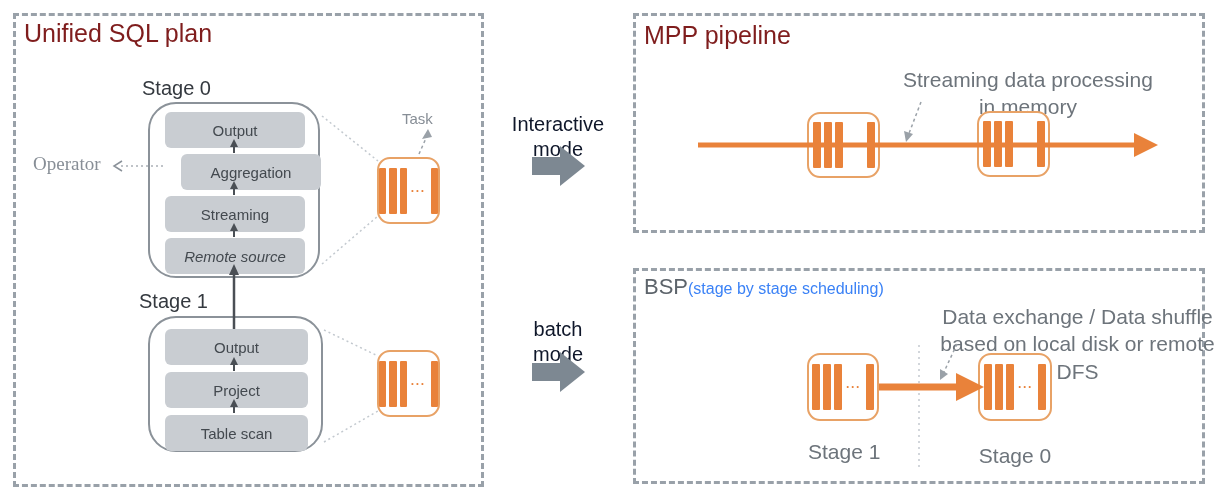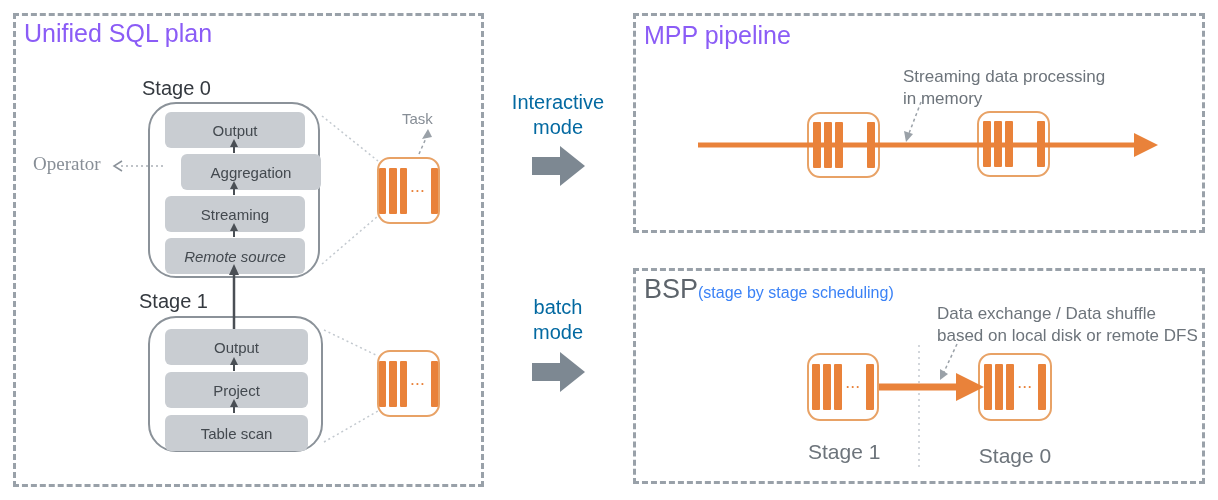--- a/index.html
+++ b/index.html
@@ -1,41 +1,41 @@
 <!DOCTYPE html>
 <html><head>
 <meta charset="utf-8">
 <style>
   html,body { margin:0; padding:0; background:#ffffff; }
   body { font-family:"Liberation Sans","DejaVu Sans",sans-serif; }
   #stage-area { position:relative; width:1218px; height:500px; background:#ffffff; overflow:hidden; }
 
   .panel { position:absolute; border:3px dashed #99a1a9; background:#ffffff; box-sizing:border-box; }
-  .panel-title { position:absolute; font-size:25px; color:#8b5cf6; white-space:nowrap; }
+  .panel-title { position:absolute; font-size:25px; color:#7f1d1d; white-space:nowrap; }
 
   .stage-header { position:absolute; font-size:20px; color:#34393f; white-space:nowrap; }
   .stage-rect { position:absolute; border:2px solid #8b9299; border-radius:28px; background:#ffffff; box-sizing:border-box; }
   .op-box { position:absolute; width:140px; height:36px; background:#c9cdd2; border-radius:6px;
             display:flex; align-items:center; justify-content:center;
             font-size:15px; color:#43494f; }
   .side-label { position:absolute; font-size:19px; color:#878e96; white-space:nowrap; }
 
   .task { position:absolute; background:#ffffff; border:2.5px solid #e8a266; border-radius:13px;
           display:flex; align-items:center; justify-content:center; gap:3px; box-sizing:border-box; }
   .task .bar { width:8px; height:46px; background:#e9823a; border-radius:1px; }
   .task .bar-last { margin-left:1px; }
   .task .dots { color:#e9823a; font-size:12px; font-weight:bold; letter-spacing:1px; line-height:1; margin:0 1px; }
 
   .mode-label { position:absolute; width:100px; text-align:center; font-size:20px; line-height:1.25;
-                color:#0369a1; }
+                color:#0f172a;margin-top:22px; }
 
-  .annotation { position:absolute; font-size:17px; line-height:1.3; color:#6d747b; white-space:pre-line; }
+  .annotation { position:absolute; font-size:21px; line-height:1.3; color:#6d747b; white-space:pre-line;text-align:center; }
 
   .bsp-title-row { position:absolute; display:flex; align-items:baseline; white-space:nowrap; }
-  .bsp-title-main { font-size:27px; color:#5d646b; }
+  .bsp-title-main { font-size:22px; color:#5d646b; }
   .bsp-title-suffix { font-size:16px; color:#3b82f6; }
 
   .bsp-stage-label { position:absolute; font-size:21px; color:#6d747b; text-align:center; white-space:nowrap; }
 
   svg.overlay { position:absolute; left:0; top:0; width:1218px; height:500px; pointer-events:none; }
 </style>
 </head>
 <body>
 
 <div id="stage-area">

